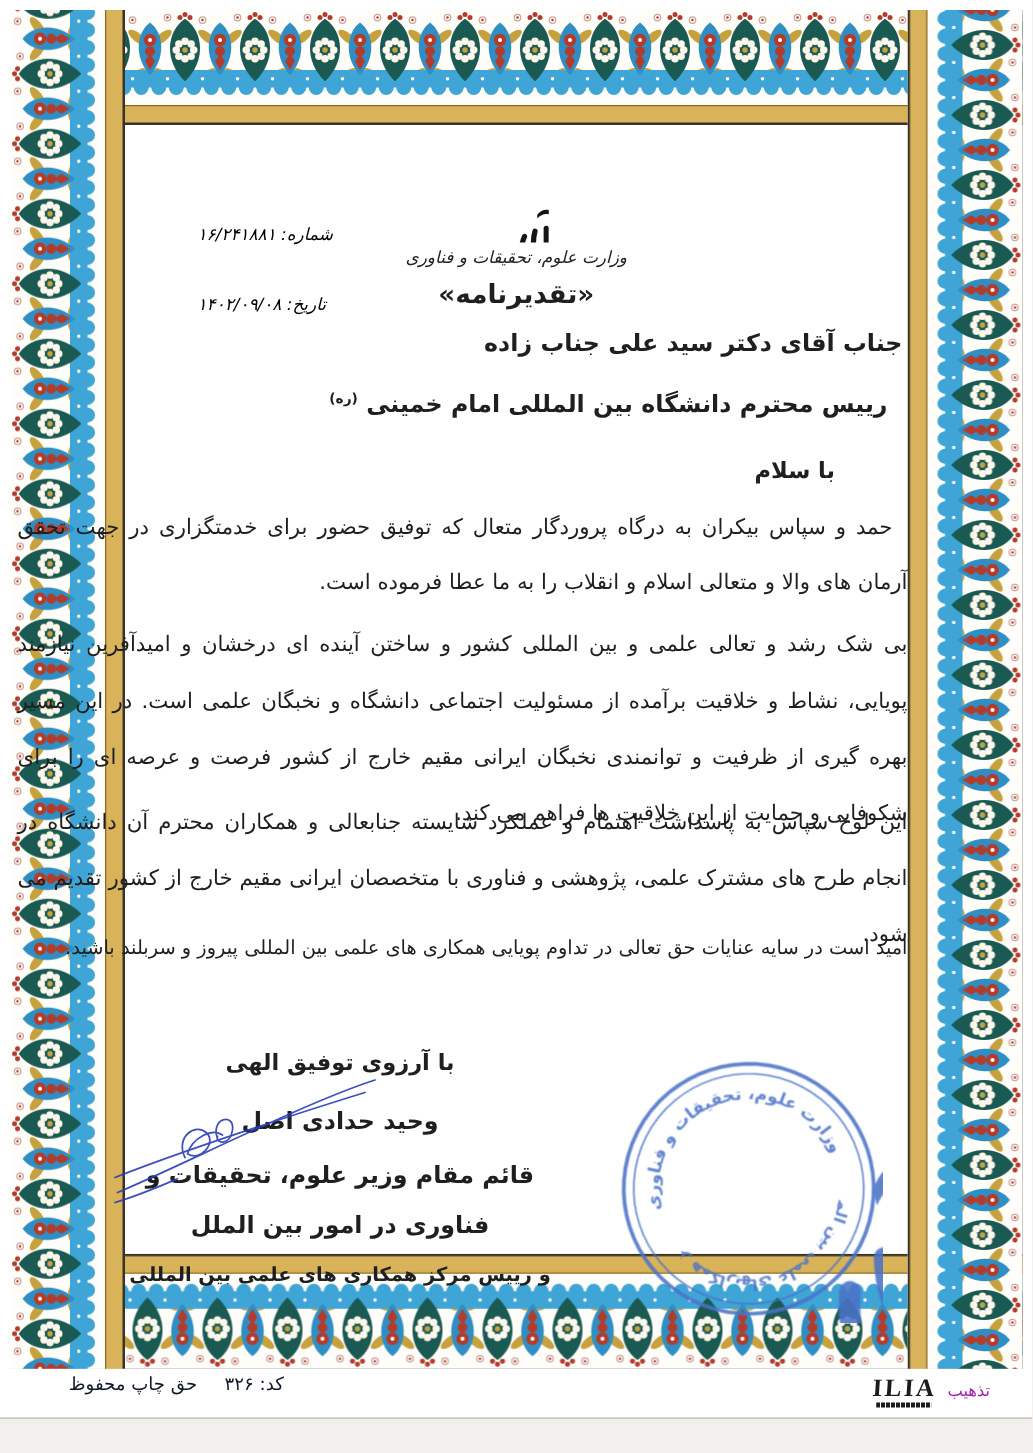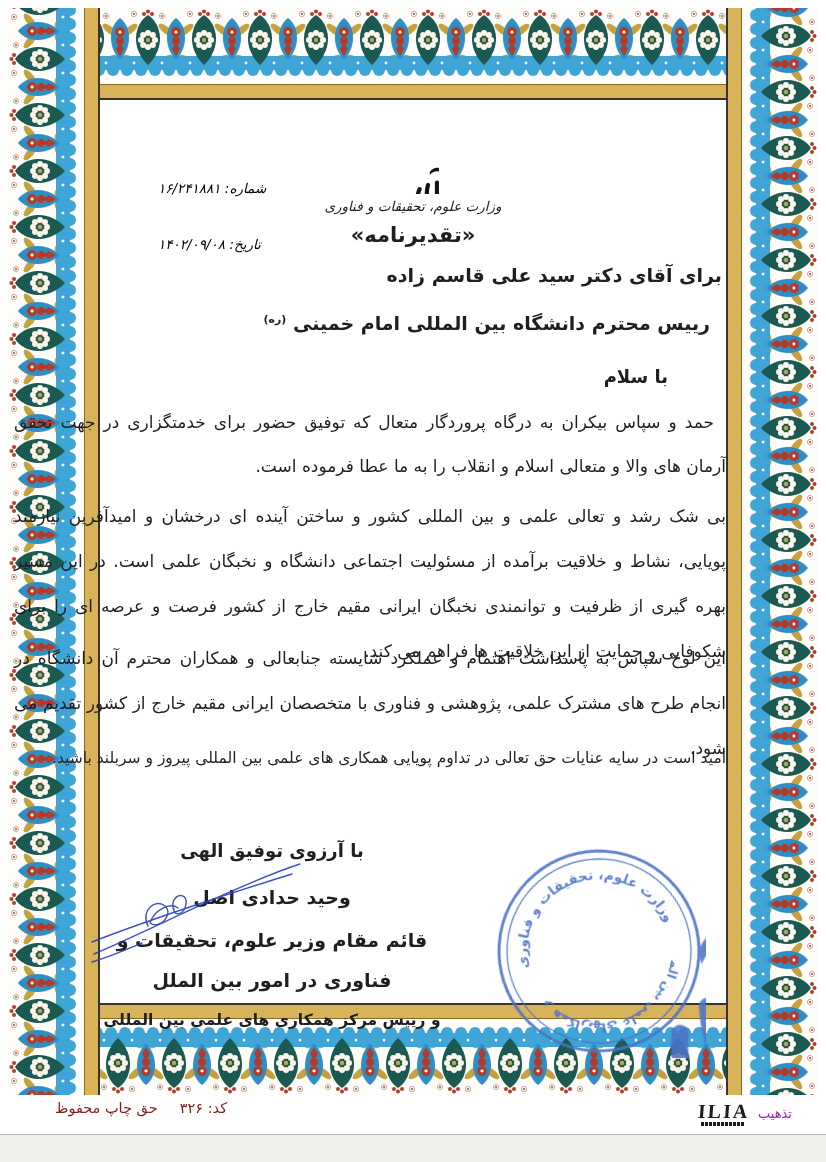--- a/index.html
+++ b/index.html
@@ -30,21 +30,21 @@
   .p4{top:640px;white-space:nowrap;font-size:15.5px;text-align:right;}
   .sig{position:absolute;top:732px;right:282px;width:344px;text-align:center;}
   .sig-wish{font-size:18px;font-weight:bold;line-height:46px;}
   .sig-name{font-size:19px;font-weight:bold;line-height:46px;}
   .sig-t1{font-size:19px;font-weight:bold;line-height:40px;}
   .sig-t2{font-size:15.5px;font-weight:bold;line-height:40px;}
   .scribble{position:absolute;left:-10px;top:754px;pointer-events:none;}
   .stamp{position:absolute;left:392px;top:748px;}
   
   .footer-left{position:absolute;left:55px;top:1100px;display:flex;gap:22px;
-               font-size:14.5px;color:#7f1d1d;}
+               font-size:14.5px;color:#0f172a;}
   .footer-left span{direction:rtl;unicode-bidi:isolate;}
   .footer-right{position:absolute;right:34px;top:1101px;display:flex;align-items:center;gap:9px;}
   .tazhib{font-size:13px;color:#a21caf;direction:rtl;}
   .ilia{display:flex;flex-direction:column;align-items:center;line-height:1;}
   .ilia-word{font-family:"Liberation Serif",serif;font-size:20px;font-weight:bold;
              letter-spacing:2px;color:#1c1c1c;transform:skewX(-4deg);}
   .ilia-bar{width:44px;height:4px;margin-top:1px;background:repeating-linear-gradient(
              90deg,#1c1c1c 0 3px,#ffffff 3px 4px);}
   .scan-strip{position:absolute;left:0;top:1134px;width:826px;height:28px;
               background:#f1f0ed;border-top:1px solid #bab9b5;}
@@ -151,21 +151,21 @@
 
     <div class="meta meta-no line">
       <span>شماره:</span>
       <span>۱۶/۲۴۱۸۸۱</span>
     </div>
     <div class="meta meta-date line">
       <span>تاریخ:</span>
       <span>۱۴۰۲/۰۹/۰۸</span>
     </div>
 
-    <div class="line r1">برای آقای دکتر سید علی قاسم زاده</div>
+    <div class="line r1">جناب آقای دکتر سید علی جناب زاده</div>
     <div class="line r2">
       <span>رییس محترم دانشگاه بین المللی امام خمینی</span>
       <span class="hon">(ره)</span>
     </div>
     <div class="line salut">با سلام</div>
 
     <div class="para p1">حمد و سپاس بیکران به درگاه پروردگار متعال که توفیق حضور برای خدمتگزاری در جهت تحقق آرمان های والا و متعالی اسلام و انقلاب را به ما عطا فرموده است.</div>
     <div class="para p2">بی شک رشد و تعالی علمی و بین المللی کشور و ساختن آینده ای درخشان و امیدآفرین نیازمند پویایی، نشاط و خلاقیت برآمده از مسئولیت اجتماعی دانشگاه و نخبگان علمی است. در این مسیر بهره گیری از ظرفیت و توانمندی نخبگان ایرانی مقیم خارج از کشور فرصت و عرصه ای را برای شکوفایی و حمایت از این خلاقیت ها فراهم می کند.</div>
     <div class="para p3">این لوح سپاس به پاسداشت اهتمام و عملکرد شایسته جنابعالی و همکاران محترم آن دانشگاه در انجام طرح های مشترک علمی، پژوهشی و فناوری با متخصصان ایرانی مقیم خارج از کشور تقدیم می شود.</div>
     <div class="para p4">امید است در سایه عنایات حق تعالی در تداوم پویایی همکاری های علمی بین المللی پیروز و سربلند باشید.</div>

